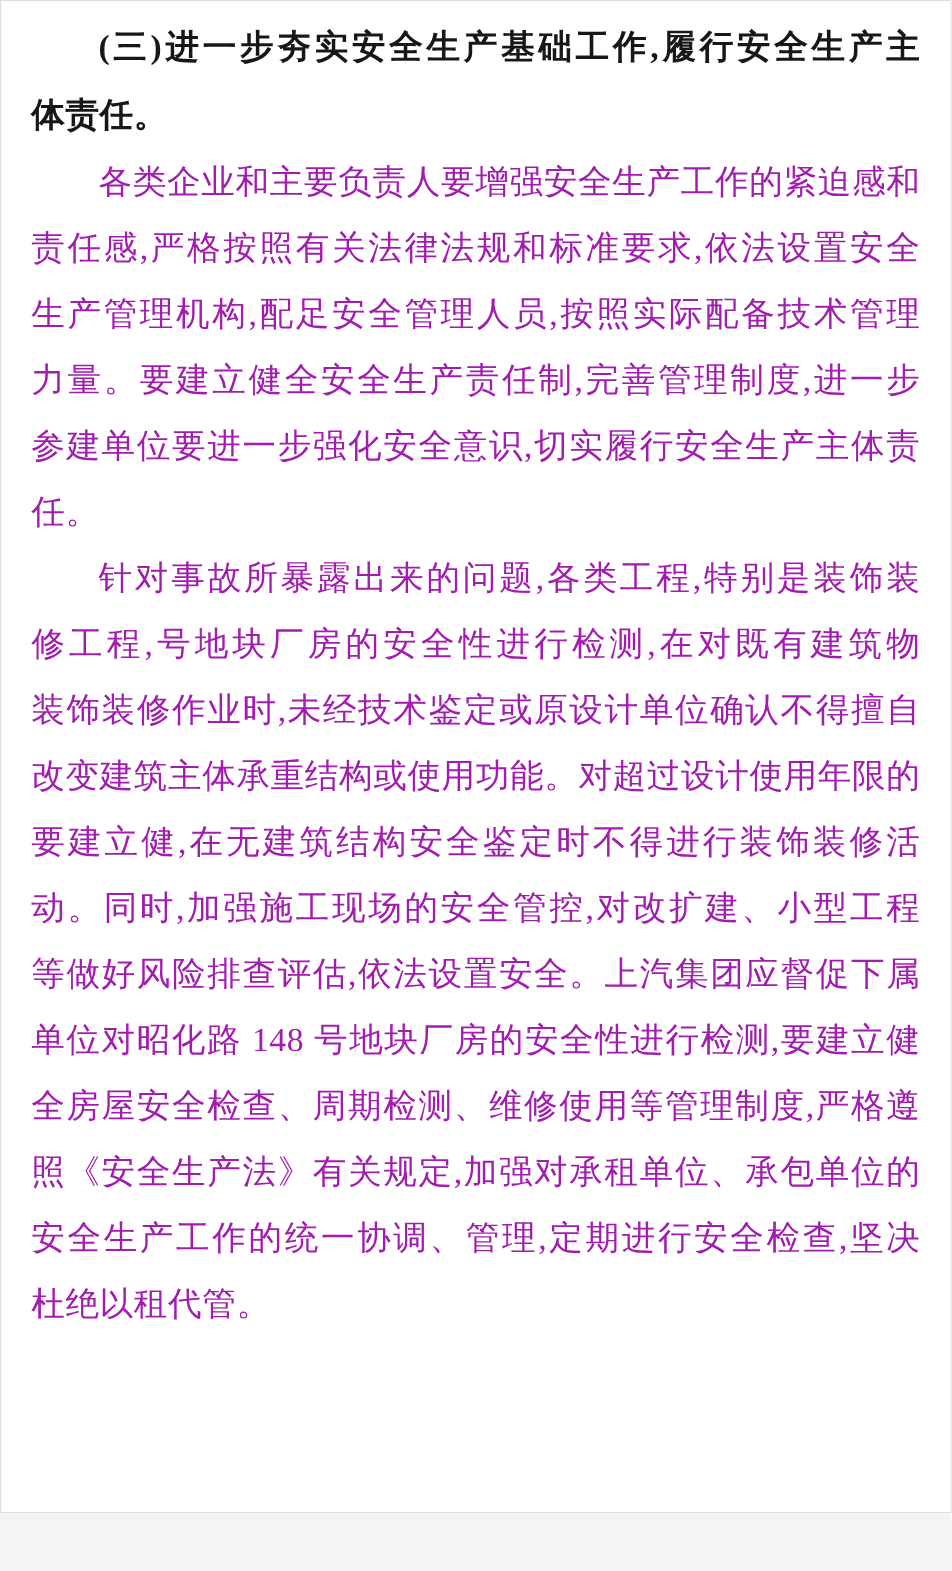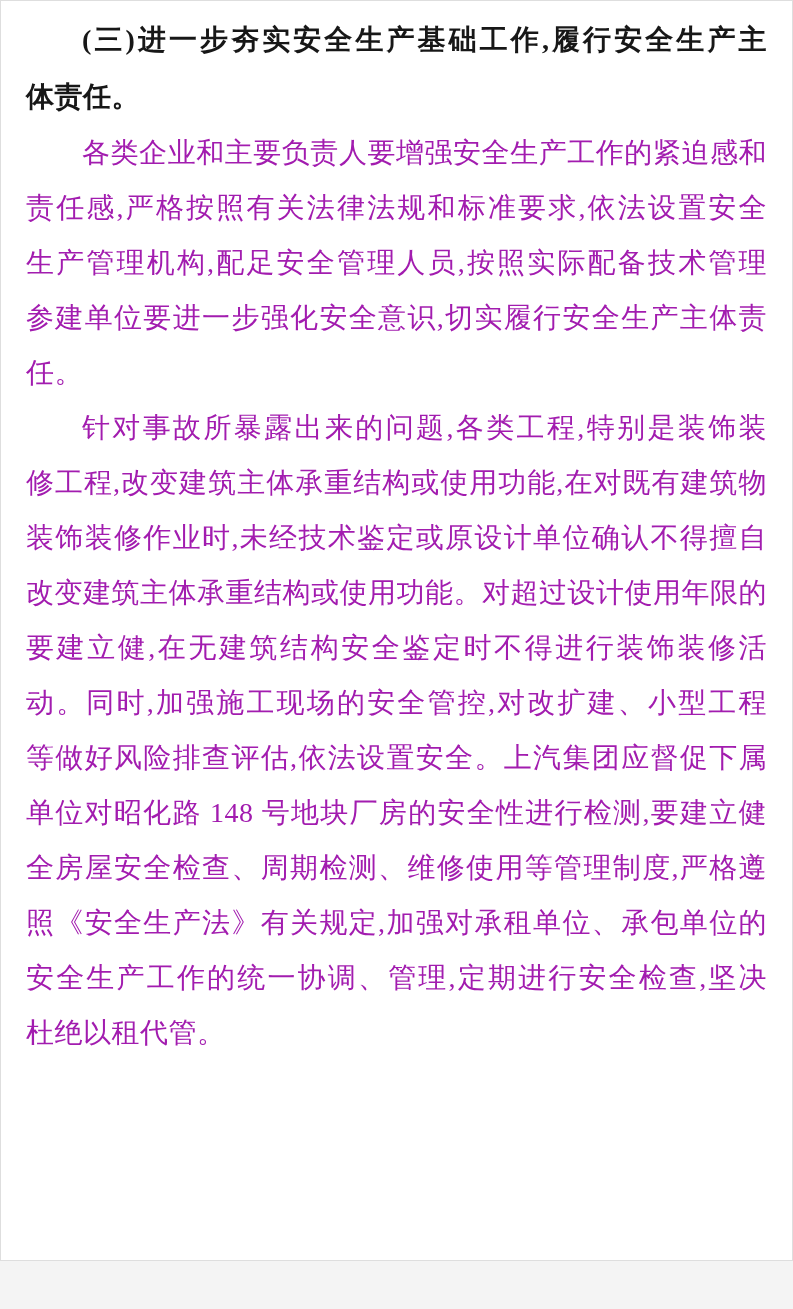--- a/index.html
+++ b/index.html
@@ -53,26 +53,27 @@
 <div class="page">
   <div class="heading-block" id="heading-block">
       <div class="line indent">(三)进一步夯实安全生产基础工作,履行安全生产主</div>
       <div class="line last">体责任。</div>
     </div>
   <div class="body-block" id="body-block">
       <div>
         <div class="line indent">各类企业和主要负责人要增强安全生产工作的紧迫感和</div>
         <div class="line">责任感,严格按照有关法律法规和标准要求,依法设置安全</div>
         <div class="line">生产管理机构,配足安全管理人员,按照实际配备技术管理</div>
+        <div class="line">力量。要建立健全安全生产责任制,完善管理制度,进一步</div>
         <div class="line">参建单位要进一步强化安全意识,切实履行安全生产主体责</div>
         <div class="line last">任。</div>
       </div>
       <div>
         <div class="line indent">针对事故所暴露出来的问题,各类工程,特别是装饰装</div>
-        <div class="line">修工程,改变建筑主体承重结构或使用功能,在对既有建筑物</div>
+        <div class="line">修工程,号地块厂房的安全性进行检测,在对既有建筑物</div>
         <div class="line">装饰装修作业时,未经技术鉴定或原设计单位确认不得擅自</div>
         <div class="line">改变建筑主体承重结构或使用功能。对超过设计使用年限的</div>
         <div class="line">要建立健,在无建筑结构安全鉴定时不得进行装饰装修活</div>
         <div class="line">动。同时,加强施工现场的安全管控,对改扩建、小型工程</div>
         <div class="line">等做好风险排查评估,依法设置安全。上汽集团应督促下属</div>
         <div class="line">单位对昭化路 148 号地块厂房的安全性进行检测,要建立健</div>
         <div class="line">全房屋安全检查、周期检测、维修使用等管理制度,严格遵</div>
         <div class="line">照《安全生产法》有关规定,加强对承租单位、承包单位的</div>
         <div class="line">安全生产工作的统一协调、管理,定期进行安全检查,坚决</div>
         <div class="line last">杜绝以租代管。</div>

